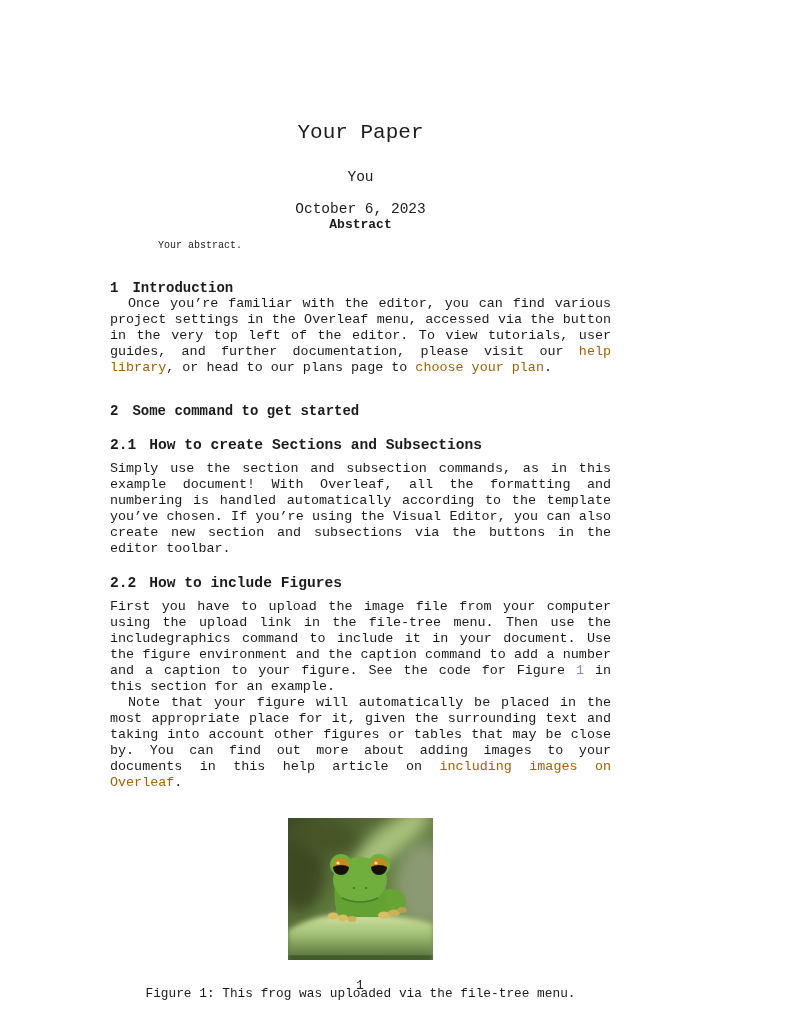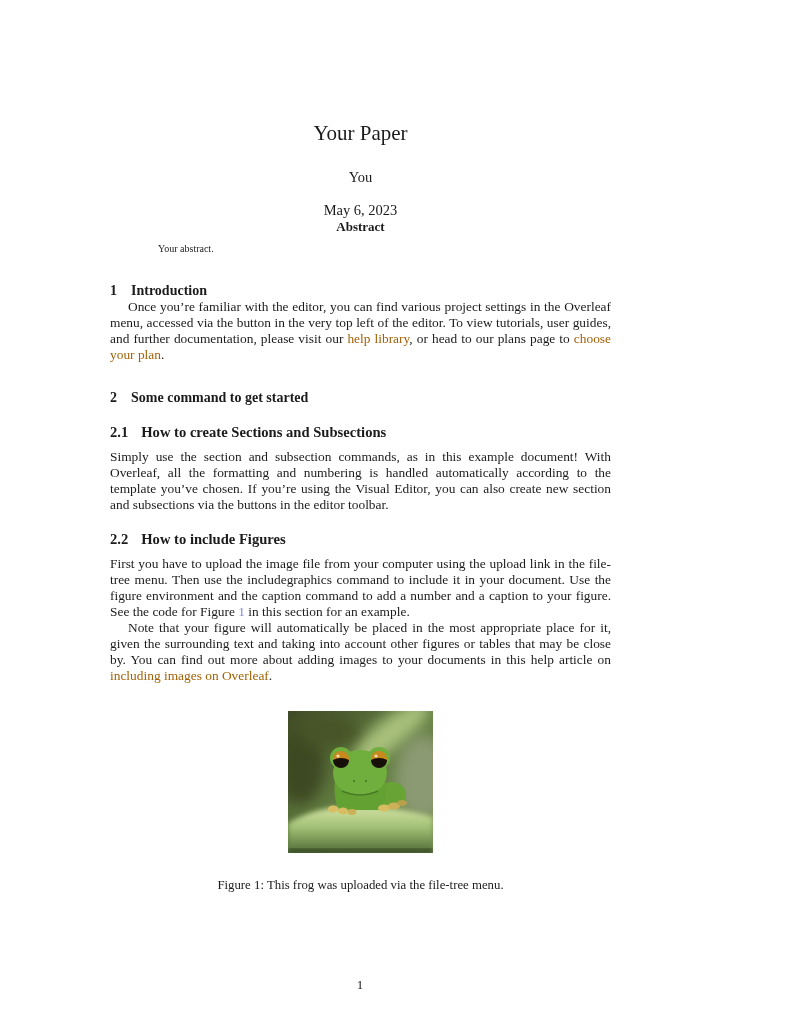--- a/index.html
+++ b/index.html
@@ -1,21 +1,21 @@
 <!DOCTYPE html>
 <html><head>
 <meta charset="utf-8">
 <style>
   html,body { margin:0; padding:0; background:#ffffff; }
   .page {
     position: relative;
     width: 720px;
     height: 1028px;
     background: #ffffff;
-    font-family: Liberation Serif, serif;
+    font-family: Liberation Mono, monospace;
     color: #1b1b1b;
     overflow: hidden;
   }
   .content {
     margin-left: 110px;
     margin-right: 109px;
     padding-top: 121px;
   }
   .doc-title {
     text-align: center;
@@ -99,21 +99,21 @@
   }
 </style>
 </head>
 <body>
 
 <div class="page">
   <div class="content">
 
     <div class="doc-title">Your Paper</div>
     <div class="doc-author">You</div>
-    <div class="doc-date">May 6, 2023</div>
+    <div class="doc-date">October 6, 2023</div>
 
     <div class="abstract-heading">Abstract</div>
     <div class="abstract-body">Your abstract.</div>
 
     <h2 class="sec"><span class="sec-num">1</span><span>Introduction</span></h2>
 
 
     <p class="body-par cont"><span>Once you’re familiar with the editor, you can find various project settings in the Overleaf menu, accessed via the button in the very top left of the editor. To view tutorials, user guides, and further documentation, please visit our </span><a class="doc-link">help library</a><span>, or head to our plans page to </span><a class="doc-link">choose your plan</a><span>.</span></p>
 
     <h2 class="sec"><span class="sec-num">2</span><span>Some command to get started</span></h2>

